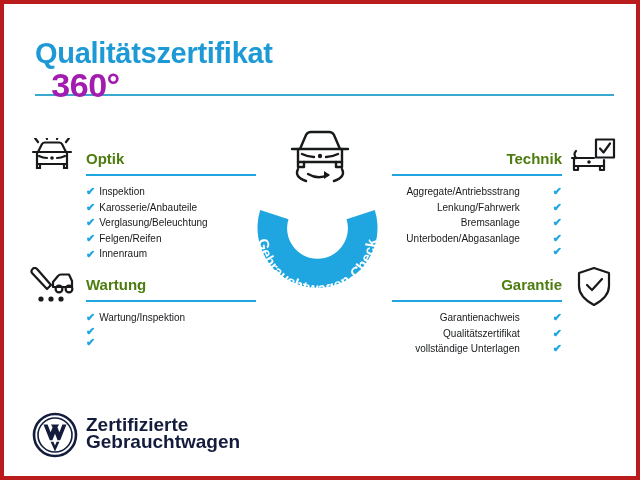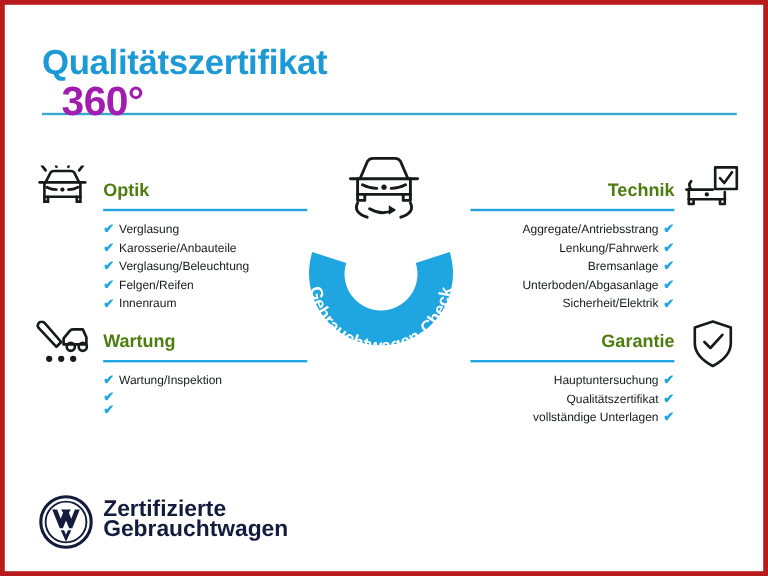--- a/index.html
+++ b/index.html
@@ -86,21 +86,21 @@
   .left .sec-title { left: 0; }
   .left .sec-rule { left: 0; right: 0; }
   .left .list { left: 2px; }
   .left .li { justify-content: flex-start; }
   .left .chk { margin-right: 4px; }
 
   
   .right .sec-title { right: 0; }
   .right .sec-rule { left: 0; right: 0; }
   .right .list { right: 2px; }
-  .right .li { justify-content: flex-end; }
+  .right .li { justify-content: flex-end; gap: 29px; }
   .right .chk { margin-left: 4px; }
 
   
   #sec-optik   { left: 82px;  top: 146px; width: 118px; }
   #sec-wartung { left: 82px;  top: 272px; width: 118px; }
   #sec-technik { left: 440px; top: 146px; width: 118px; }
   #sec-garantie{ left: 440px; top: 272px; width: 118px; }
 
   #sec-optik .sec-rule,
   #sec-wartung .sec-rule   { width: 170px; }
@@ -199,21 +199,21 @@
   </div>
 
   <div class="section left" id="sec-optik">
     <div class="sec-head">
       <div class="sec-title">Optik</div>
       <div class="sec-rule"></div>
     </div>
     <div class="list">
       <div class="li">
           <span class="chk">✔</span>
-          <span>Verglasung</span>
+          <span>Inspektion</span>
         </div>
       <div class="li">
           <span class="chk">✔</span>
           <span>Karosserie/Anbauteile</span>
         </div>
       <div class="li">
           <span class="chk">✔</span>
           <span>Verglasung/Beleuchtung</span>
         </div>
       <div class="li">
@@ -291,21 +291,20 @@
         </div>
       <div class="li">
           <span>Bremsanlage</span>
           <span class="chk">✔</span>
         </div>
       <div class="li">
           <span>Unterboden/Abgasanlage</span>
           <span class="chk">✔</span>
         </div>
       <div class="li">
-          <span>Sicherheit/Elektrik</span>
           <span class="chk">✔</span>
         </div>
     </div>
   </div>
 
   <div class="sec-icon" id="icon-garantie">
     <svg width="40" height="42" viewBox="0 0 40 42">
       <g stroke="#17191b" stroke-width="2.2" fill="none" stroke-linecap="round" stroke-linejoin="round">
         <path d="M20 2 L35 7 L35 20 Q35 31 20 39 Q5 31 5 20 L5 7 Z"></path>
         <path d="M13 19 L18 24 L28 13"></path>
@@ -313,21 +312,21 @@
     </svg>
   </div>
 
   <div class="section right" id="sec-garantie">
     <div class="sec-head">
       <div class="sec-title">Garantie</div>
       <div class="sec-rule"></div>
     </div>
     <div class="list">
       <div class="li">
-          <span>Hauptuntersuchung</span>
+          <span>Garantienachweis</span>
           <span class="chk">✔</span>
         </div>
       <div class="li">
           <span>Qualitätszertifikat</span>
           <span class="chk">✔</span>
         </div>
       <div class="li">
           <span>vollständige Unterlagen</span>
           <span class="chk">✔</span>
         </div>

